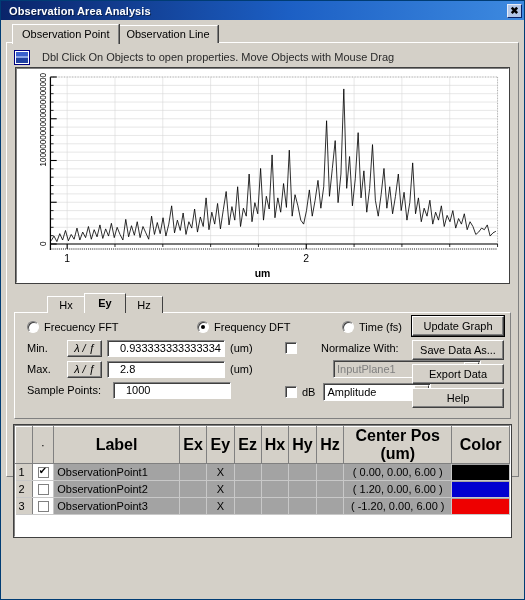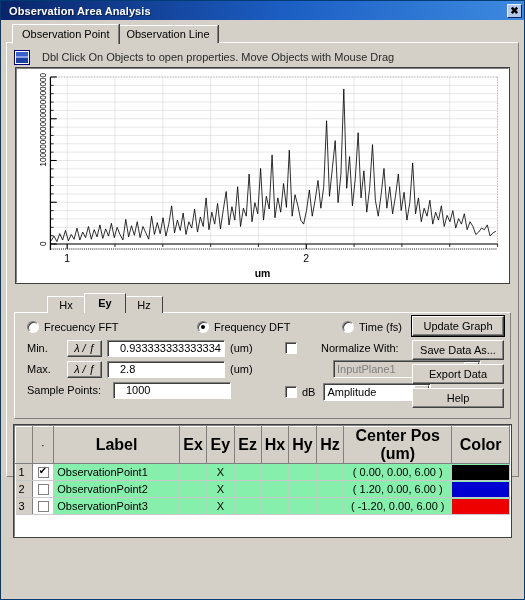--- a/index.html
+++ b/index.html
@@ -299,21 +299,21 @@
     font-size: 16px;
     font-weight: bold;
     padding: 0 2px;
   }
   td {
     border-right: 1px solid #c8c8c8;
     border-bottom: 1px solid #c8c8c8;
     height: 17px;
     padding: 0 3px;
     font-size: 11px;
-    background: #86efac;
+    background: #a3a3a3;
     white-space: nowrap;
   }
   td.rownum {
     background: #d4d0c8;
     border-right: 1px solid #808080;
     text-align: left;
     padding-left: 3px;
   }
   td.cbcell { text-align: center; background: #fff; }
   td.center { text-align: center; }

